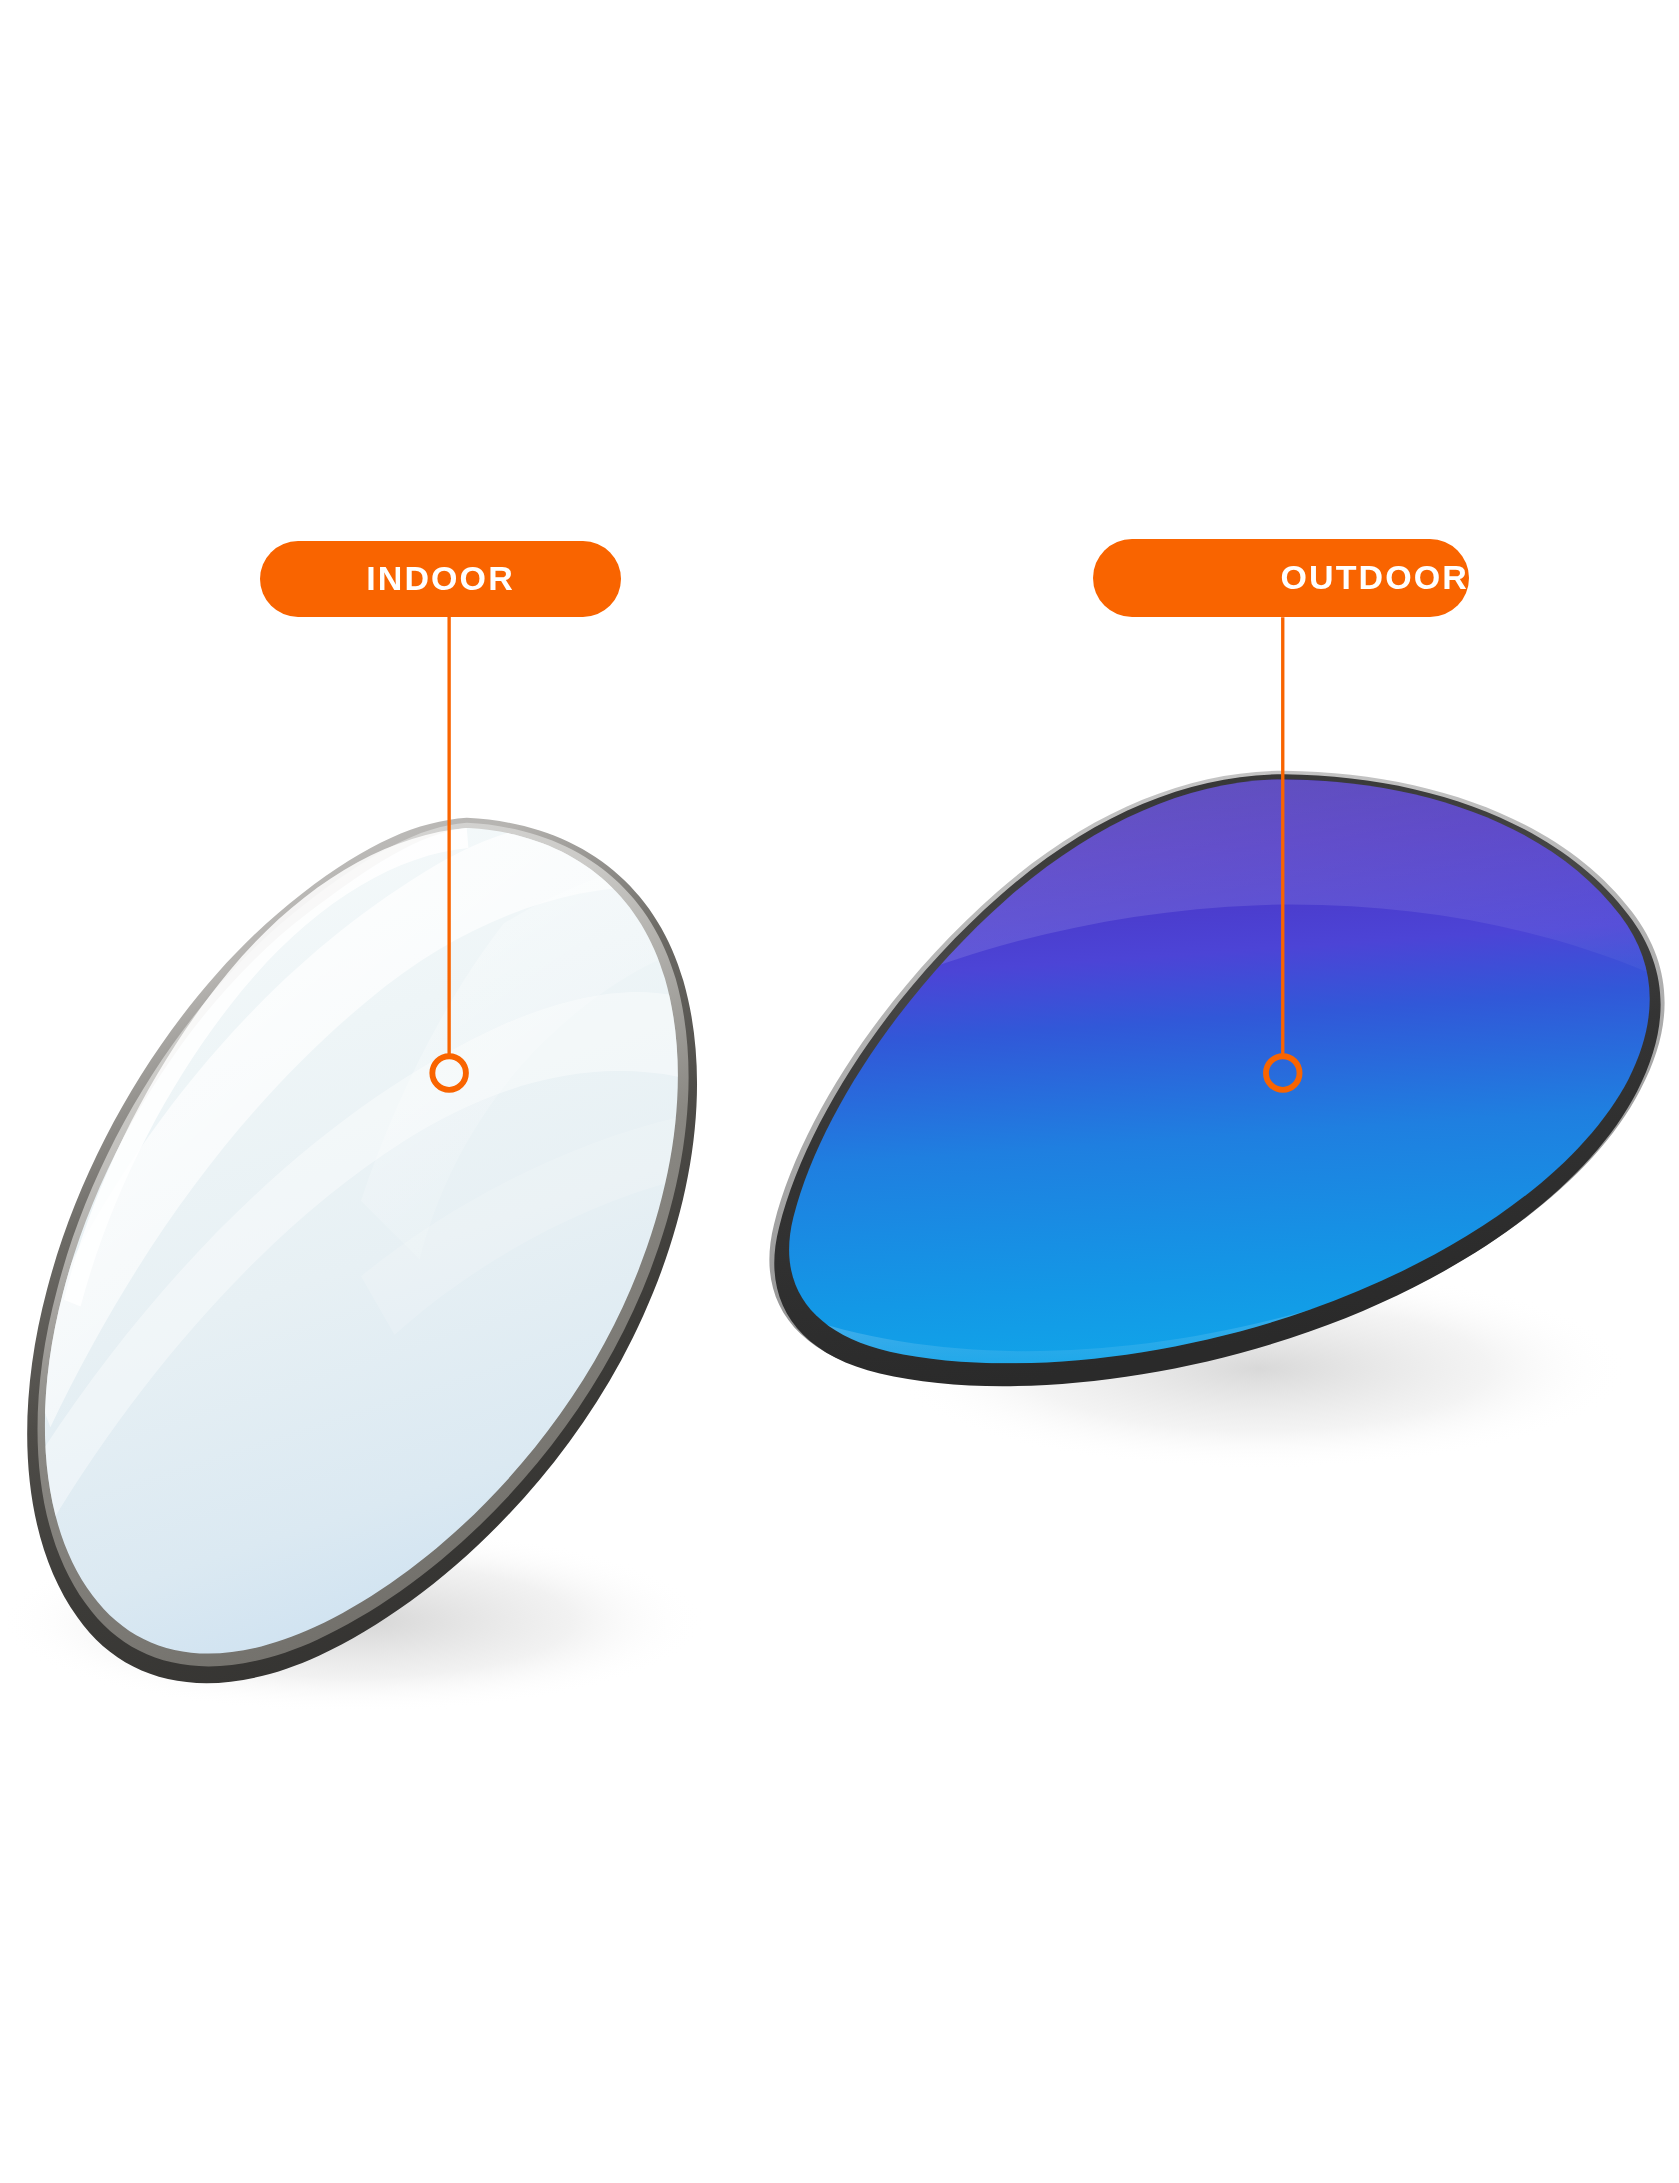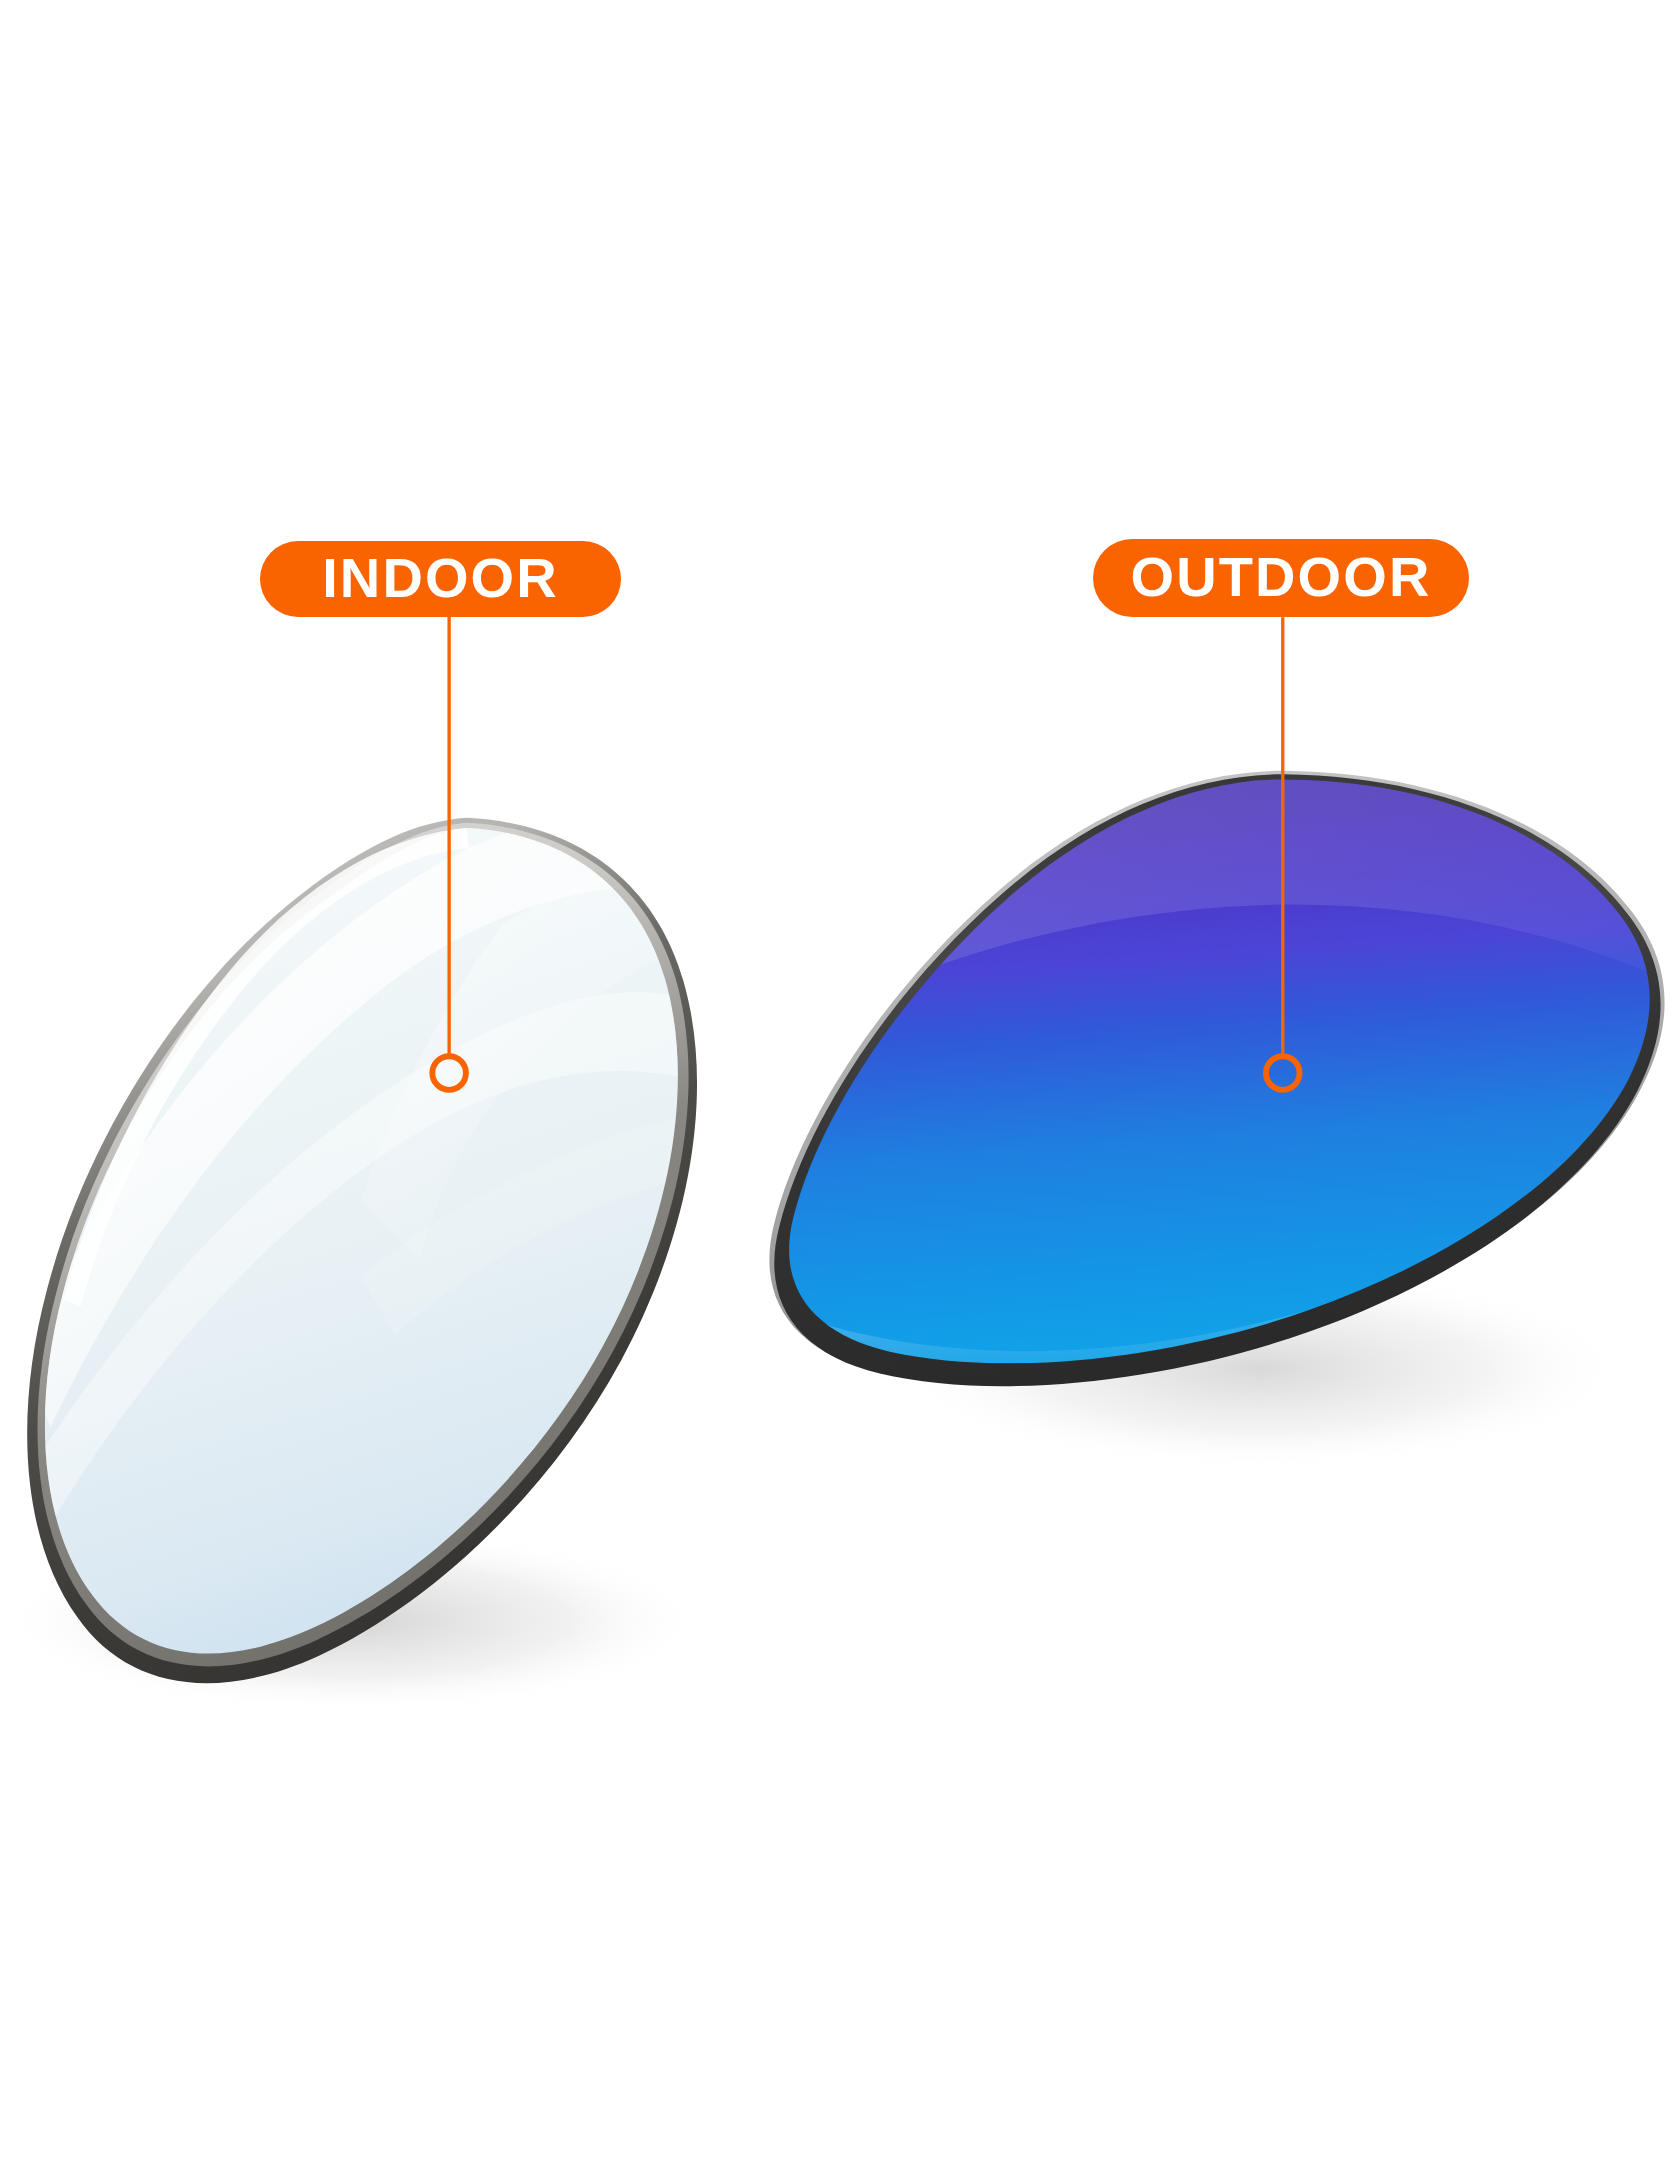--- a/index.html
+++ b/index.html
@@ -31,37 +31,38 @@
   
   .callout-badge {
     position: absolute;
     display: flex;
     align-items: center;
     justify-content: center;
     border-radius: 839px;
     color: #ffffff;
     font-weight: 700;
     letter-spacing: 2.1px;
-    font-size: 56px;
+    font-size: 34px;
     line-height: 1;
     user-select: none;
     box-sizing: border-box;
     padding-bottom: 2.5px;
   }
   #badge-indoor {
     left: 260px;
     top: 541px;
     width: 361px;
     height: 76px;
   }
   #badge-outdoor {
     left: 1093px;
     top: 539px;
     width: 376px;
     height: 78px;
+    justify-content: flex-end;
   }
 </style>
 </head>
 <body>
 
 <div id="stage">
 
   <svg id="figure" viewBox="0 0 2000 2600" xmlns="http://www.w3.org/2000/svg">
     <defs>
 

